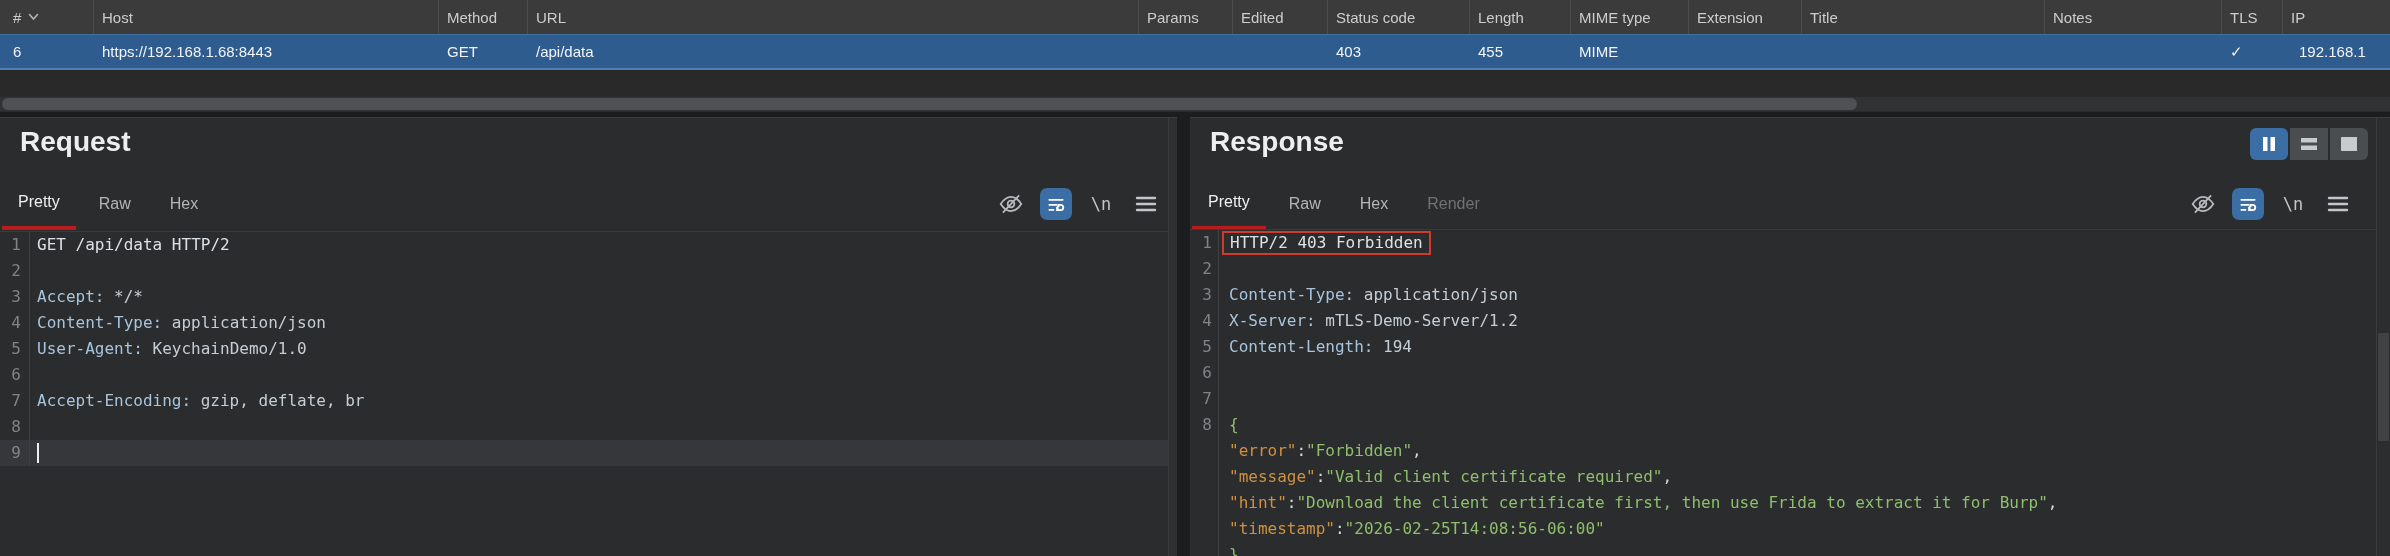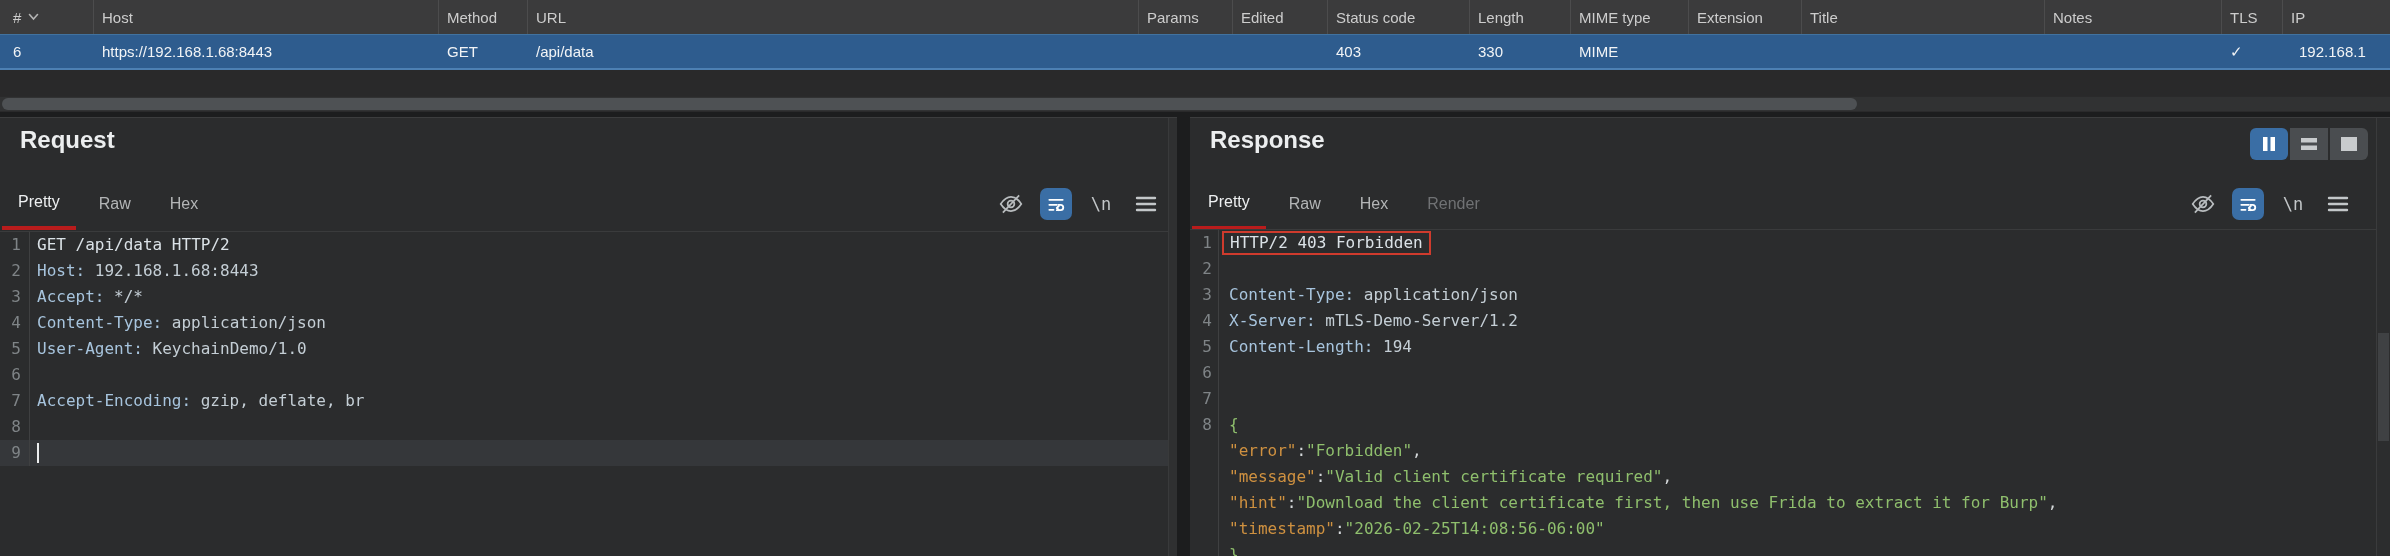--- a/index.html
+++ b/index.html
@@ -32,21 +32,21 @@
   .hscroll-thumb { position:absolute; left:2px; top:1px; width:1855px; height:12px; border-radius:6px; background:#4e5154; }
 
   
   .panel { position:absolute; top:117px; height:439px; background:#2b2c2d; border-top:1px solid #3c3d3e; }
   .panel.request { left:0; width:1177px; }
   .panel.response { left:1190px; width:1200px; }
   .req-right-gutter { position:absolute; right:0; top:0; bottom:0; width:9px; background:#2f3031; border-left:1px solid #393a3b; }
   .resp-right-gutter { position:absolute; right:0; top:0; bottom:0; width:14px; background:#2c2d2e; border-left:1px solid #3a3b3c; }
   .resp-scroll-thumb { position:absolute; left:1px; right:1px; top:215px; height:108px; background:#3f4143; }
 
-  .panel-title { position:absolute; left:20px; top:8px; font-size:24px; font-weight:bold; color:#eceeef; }
+  .panel-title { position:absolute; left:20px; top:8px; font-size:28px; font-weight:bold; color:#eceeef; }
 
   .tabbar { position:absolute; left:0; top:60px; height:52px; display:flex; align-items:stretch; }
   .panel.request .tabbar { right:9px; }
   .panel.response .tabbar { right:14px; }
   .tab {
     display:flex; align-items:center; padding:0 16px; margin-right:7px;
     font-size:16px; color:#b3b5b6; cursor:default;
   }
   .tab:first-child { margin-left:2px; }
   .tab.active { color:#eef0f1; border-bottom:4px solid #b91c1c; }
@@ -130,21 +130,21 @@
     </div>
 
     <div class="trow">
       <div class="td c0">6</div>
       <div class="td c1">https://192.168.1.68:8443</div>
       <div class="td c2">GET</div>
       <div class="td c3">/api/data</div>
       <div class="td c4"></div>
       <div class="td c5"></div>
       <div class="td c6">403</div>
-      <div class="td c7">330</div>
+      <div class="td c7">455</div>
       <div class="td c8">MIME</div>
       <div class="td c9"></div>
       <div class="td c10"></div>
       <div class="td c11"></div>
       <div class="td c12">✓</div>
       <div class="td c13">192.168.1</div>
     </div>
 
     <div class="tbody-empty"></div>
     <div class="hscroll">
@@ -190,21 +190,20 @@
       </div>
     </div>
 
     <div class="editor">
       <div class="cl">
         <span class="ln">1</span>
         <span class="lc"><span class="t-plain">GET /api/data HTTP/2</span></span>
       </div>
       <div class="cl">
         <span class="ln">2</span>
-        <span class="lc"><span class="hn">Host:</span><span class="hv">192.168.1.68:8443</span></span>
       </div>
       <div class="cl">
         <span class="ln">3</span>
         <span class="lc"><span class="hn">Accept:</span><span class="hv">*/*</span></span>
       </div>
       <div class="cl">
         <span class="ln">4</span>
         <span class="lc"><span class="hn">Content-Type:</span><span class="hv">application/json</span></span>
       </div>
       <div class="cl">

